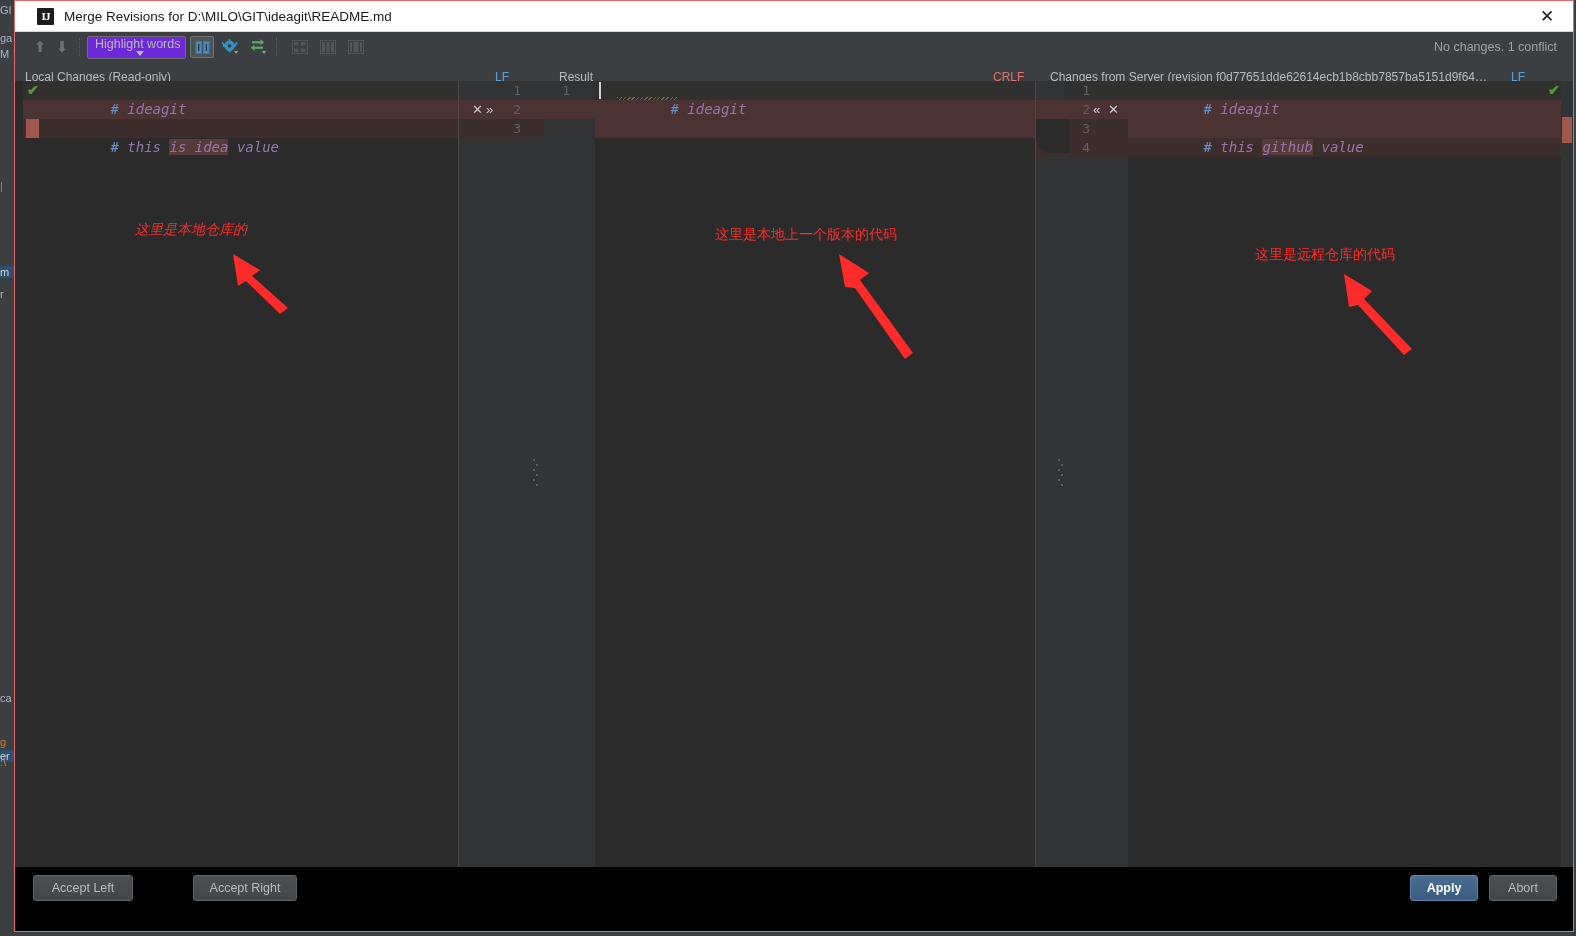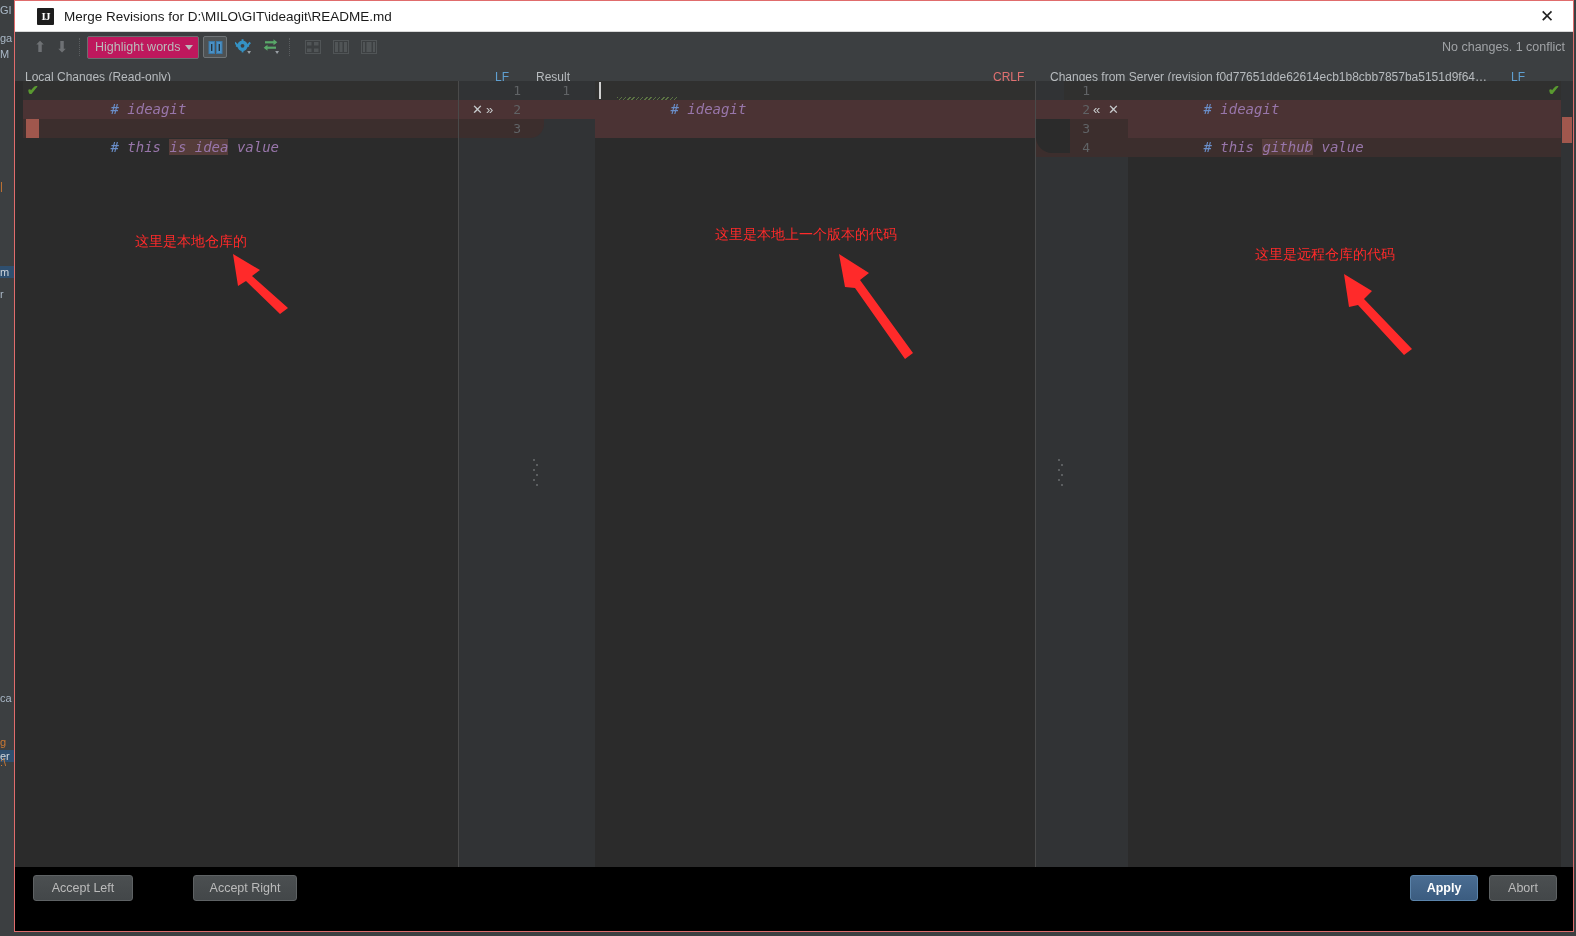--- a/index.html
+++ b/index.html
@@ -107,27 +107,28 @@
     cursor: default;
   }
   .tb-sep {
     width: 1px; height: 18px;
     border-left: 1px dotted #5a5d5f;
     margin: 0 6px;
   }
   .hl-combo {
     height: 21px;
     border: 1px solid #6b6e70;
-    background: #be185d;
+    background: #6d28d9;
     border-radius: 2px;
     display: flex; align-items: center;
     padding: 0 5px 0 7px;
     font-size: 12.5px;
     color: #bbbbbb;
     cursor: pointer;
+    flex-direction: column;
   }
   .hl-combo .caret {
     margin-left: 5px;
     width: 0; height: 0;
     border-left: 4px solid transparent;
     border-right: 4px solid transparent;
     border-top: 5px solid #bbbbbb;
   }
   .tb-btn {
     width: 24px; height: 22px;
@@ -137,21 +138,21 @@
     cursor: pointer;
   }
   .tb-btn.pressed {
     background: #4e5254;
     border: 1px solid #6f7477;
     box-sizing: border-box;
   }
   .tb-btn.disabled { opacity: 0.42; cursor: default; }
   #toolbar .status {
     position: absolute;
-    right: 8px;
+    right: 16px;
     font-size: 12.5px;
     color: #a0a3a6;
   }
 
   
   #headers {
     position: relative;
     height: 18px;
     background: #3c3f41;
     font-size: 12px;
@@ -412,21 +413,21 @@
         <rect x="12" y="2" width="2" height="10" fill="#707477"></rect>
       </svg>
     </div>
 
     <div class="status">No changes. 1 conflict</div>
   </div>
 
   <div id="headers">
     <div style="left:10px">Local Changes (Read-only)</div>
     <div class="lf-label" style="left:480px">LF</div>
-    <div style="left:521px">Result</div>
+    <div style="left:544px">Result</div>
     <div class="crlf-label" style="left:978px">CRLF</div>
     <div style="left:1035px">Changes from Server (revision f0d77651dde62614ecb1b8cbb7857ba5151d9f64…</div>
     <div class="lf-label" style="left:1496px">LF</div>
   </div>
 
   <div id="editors">
 
     <div class="pane pane-border-r" style="left:8px; width:435px;">
       <div class="band-changed" style="left:0; top:0;  width:435px; height:19px;"></div>
       <div class="band-conflict" style="left:0; top:19px; width:435px; height:19px;"></div>
@@ -523,21 +524,21 @@
 
   </div>
 
   <div id="bottombar">
     <div class="btn" style="left:18px;  top:8px; width:100px;">Accept Left</div>
     <div class="btn" style="left:130px; top:8px; width:104px;margin-left:48px;">Accept Right</div>
     <div class="btn primary" style="left:1395px; top:8px; width:68px;">Apply</div>
     <div class="btn" style="left:1474px; top:8px; width:68px;">Abort</div>
   </div>
 
-  <div class="anno-text" style="left:120px; top:232px;">这里是本地仓库的</div>
+  <div class="anno-text" style="left:120px; top:220px;font-style:italic;">这里是本地仓库的</div>
   <div class="anno-text" style="left:700px; top:225px;">这里是本地上一个版本的代码</div>
   <div class="anno-text" style="left:1240px; top:245px;">这里是远程仓库的代码</div>
 
   <svg class="anno-arrow" style="left:215px; top:245px;" width="90" height="70">
     <polygon points="3,8 30,24 22,30 58,62 50,68 16,35 8,40" fill="#ff2a2a"></polygon>
   </svg>
   <svg class="anno-arrow" style="left:820px; top:248px;" width="110" height="115">
     <polygon points="4,5 34,24 25,31 78,104 70,110 20,39 10,38" fill="#ff2a2a"></polygon>
   </svg>
   <svg class="anno-arrow" style="left:1325px; top:268px;" width="95" height="90">

